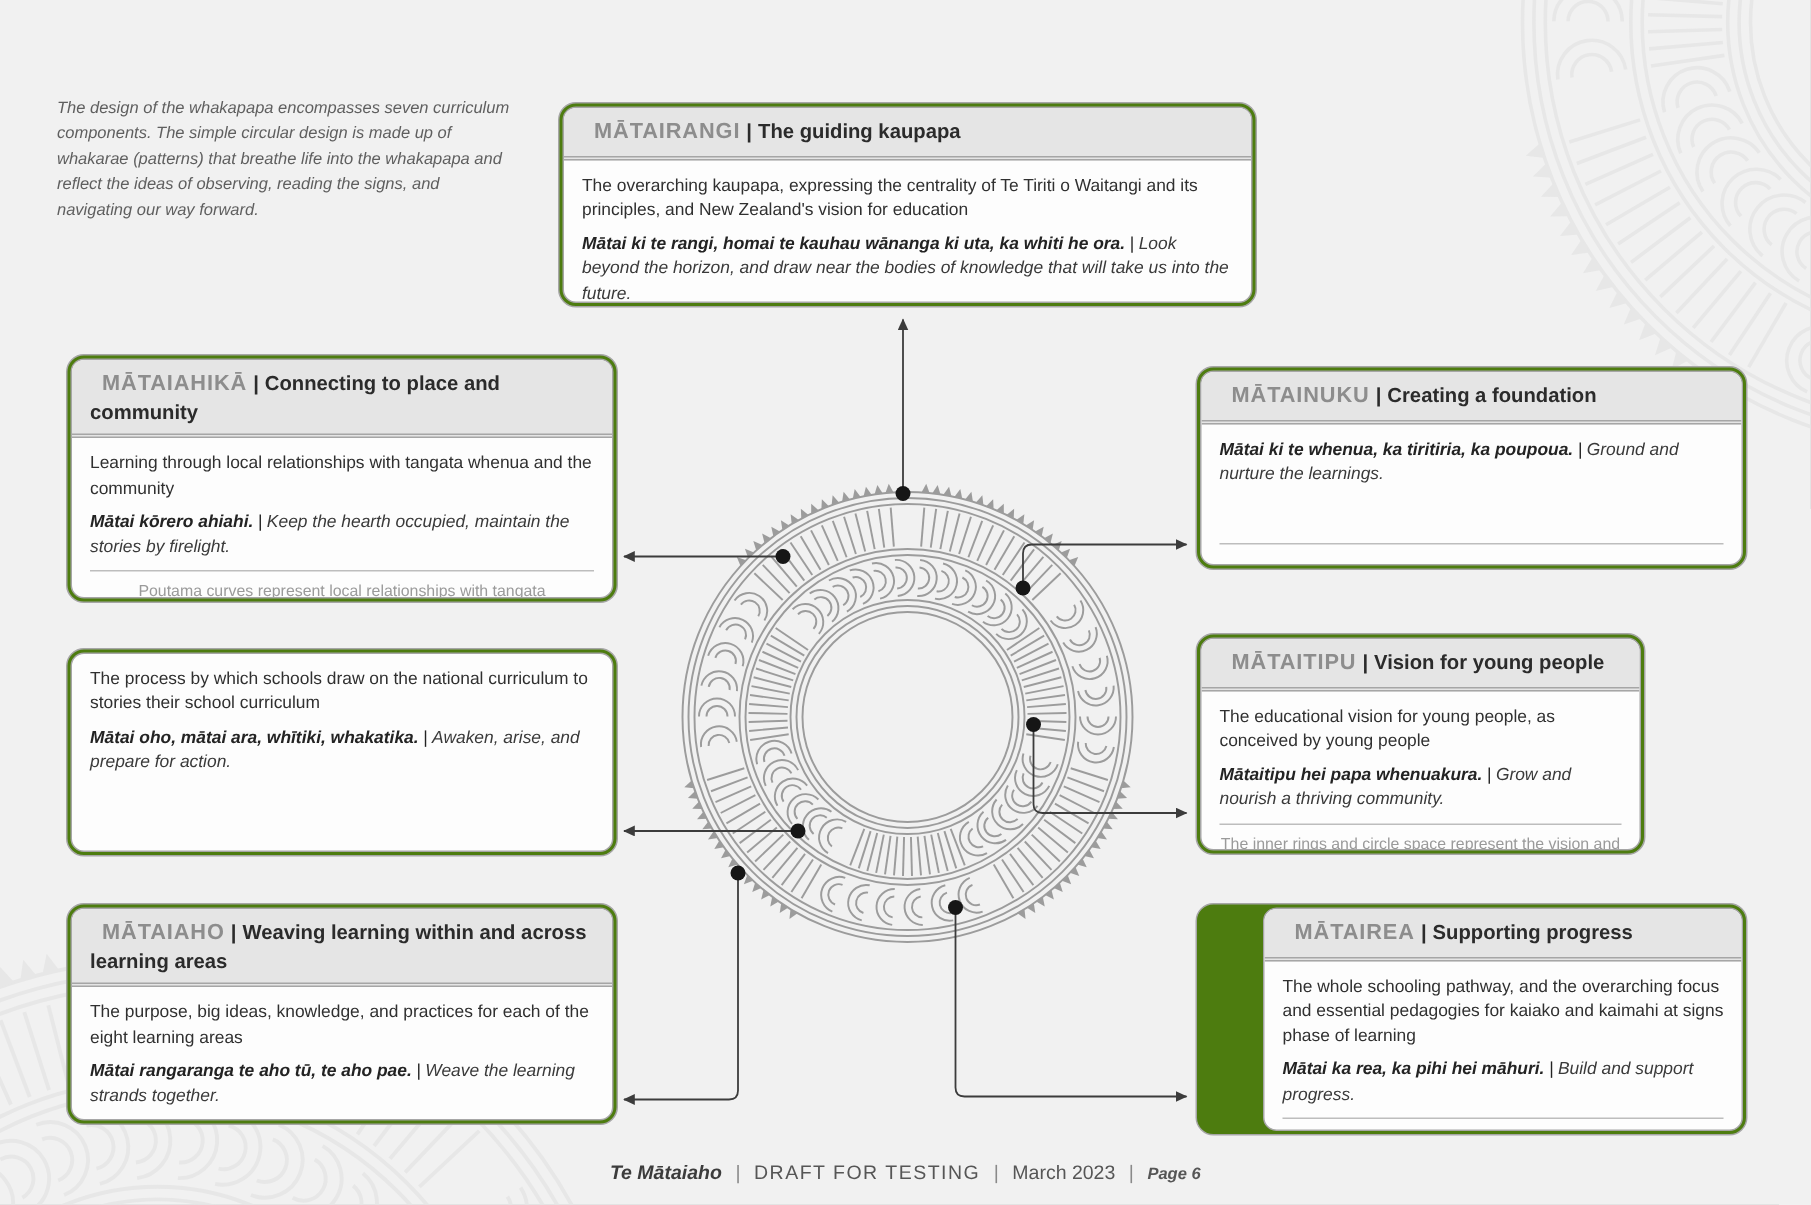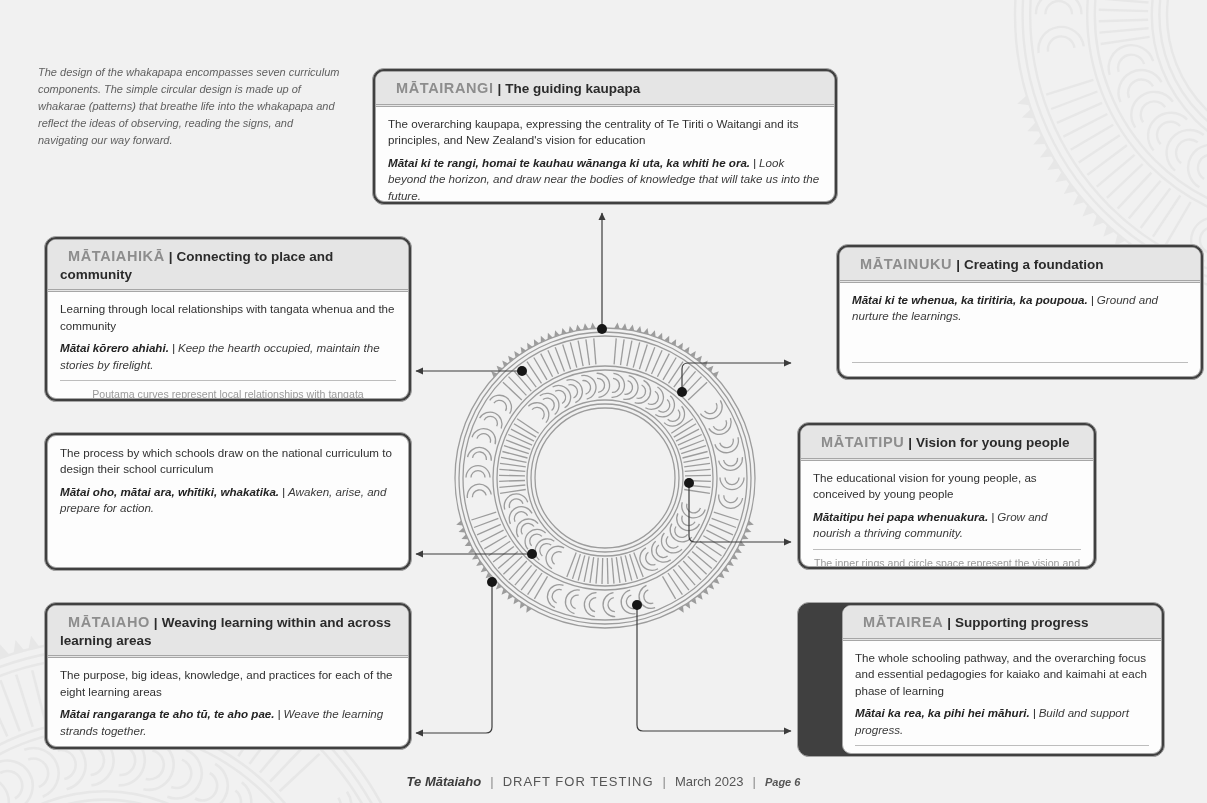--- a/index.html
+++ b/index.html
@@ -3,21 +3,21 @@
 <meta charset="utf-8">
 <style>
   html,body{margin:0;padding:0;background:#d8d8d8;}
   #stage{position:relative;width:1207px;height:803px;background:#f1f1f1;overflow:hidden;
          font-family:"Liberation Sans",sans-serif;}
   #canvas-svg{position:absolute;left:0;top:0;z-index:0;}
   .abs{position:absolute;}
   #page-title{left:38px;top:18px;font-size:27px;font-weight:bold;color:#121212;letter-spacing:-0.3px;z-index:2;}
   #page-title .t-italic{font-style:italic;}
   #intro{left:38px;top:64px;width:302px;font-size:11px;font-style:italic;color:#5f5f5f;line-height:1.55;z-index:2;}
-  .box{box-sizing:border-box;border:1px solid #a6a6a6;border-radius:12px;padding:2px;background:#404040;z-index:3;}
+  .box{box-sizing:border-box;border:1px solid #a6a6a6;border-radius:12px;padding:2px;background:#4d7c0f;z-index:3;}
   .box-inner{box-sizing:border-box;height:100%;border:1px solid #a6a6a6;border-radius:9px;overflow:hidden;
              background:#fdfdfd;display:flex;flex-direction:column;}
   .box-header{background:#e5e5e5;padding:7px 12px 6px;border-bottom:3px double #a6a6a6;
               font-weight:bold;font-size:13.5px;color:#2b2b2b;line-height:1.3;text-indent:8px;}
   .mname{color:#8d8d8d;font-size:14.5px;letter-spacing:0.6px;}
   .hsep{color:#2b2b2b;padding:0 4px;}
   .box-body{padding:9px 12px 7px;flex:1;display:flex;flex-direction:column;}
   .desc{margin:0 0 6px;font-size:11.6px;color:#303030;line-height:1.42;}
   .whaka{margin:0 0 7px;font-size:11.6px;color:#232323;line-height:1.42;}
   .w-maori{font-weight:bold;font-style:italic;}
@@ -857,21 +857,21 @@
         </p>
         <div class="divider"></div>
         <p class="caption" style="max-width:300px;margin:0 auto;">Poutama curves represent local relationships with tangata whenua and the community.</p>
       </div>
     </div>
   </div>
 
   <div class="abs box" style="left:44px;top:432px;width:368px;height:139px;">
     <div class="box-inner">
       <div class="box-body">
-        <p class="desc">The process by which schools draw on the national curriculum to design their school curriculum</p>
+        <p class="desc">The process by which schools draw on the national curriculum to stories their school curriculum</p>
         <p class="whaka">
           <span class="w-maori">Mātai oho, mātai ara, whītiki, whakatika.</span><span class="w-sep">|</span><span class="w-trans">Awaken, arise, and prepare for action.</span>
         </p>
 
       </div>
     </div>
   </div>
 
   <div class="abs box" style="left:44px;top:602px;width:368px;height:148px;">
     <div class="box-inner">
@@ -882,21 +882,21 @@
         <p class="desc">The purpose, big ideas, knowledge, and practices for each of the eight learning areas</p>
         <p class="whaka">
           <span class="w-maori">Mātai rangaranga te aho tū, te aho pae.</span><span class="w-sep">|</span><span class="w-trans">Weave the learning strands together.</span>
         </p>
         <div class="divider"></div>
 
       </div>
     </div>
   </div>
 
-  <div class="abs box" style="left:797px;top:244px;width:368px;height:136px;margin-left:39px;">
+  <div class="abs box" style="left:797px;top:244px;width:368px;height:136px;">
     <div class="box-inner">
       <div class="box-header">
         <span class="mname">MĀTAINUKU</span><span class="hsep">|</span><span class="ename">Creating a foundation</span>
       </div>
       <div class="box-body">
         <p class="whaka">
           <span class="w-maori">Mātai ki te whenua, ka tiritiria, ka poupoua.</span><span class="w-sep">|</span><span class="w-trans">Ground and nurture the learnings.</span>
         </p>
         <div class="divider"></div>
 
@@ -919,21 +919,21 @@
       </div>
     </div>
   </div>
 
   <div class="abs box" style="left:797px;top:602px;width:368px;height:155px;padding-left:44px;">
     <div class="box-inner">
       <div class="box-header">
         <span class="mname">MĀTAIREA</span><span class="hsep">|</span><span class="ename">Supporting progress</span>
       </div>
       <div class="box-body">
-        <p class="desc">The whole schooling pathway, and the overarching focus and essential pedagogies for kaiako and kaimahi at each phase of learning</p>
+        <p class="desc">The whole schooling pathway, and the overarching focus and essential pedagogies for kaiako and kaimahi at signs phase of learning</p>
         <p class="whaka">
           <span class="w-maori">Mātai ka rea, ka pihi hei māhuri.</span><span class="w-sep">|</span><span class="w-trans">Build and support progress.</span>
         </p>
         <div class="divider"></div>
         <p class="caption" style="max-width:290px;margin:0 auto;">Niho kurī lines represent building and supporting the development of ākonga.</p>
       </div>
     </div>
   </div>
 
   <div class="abs" id="footer">

